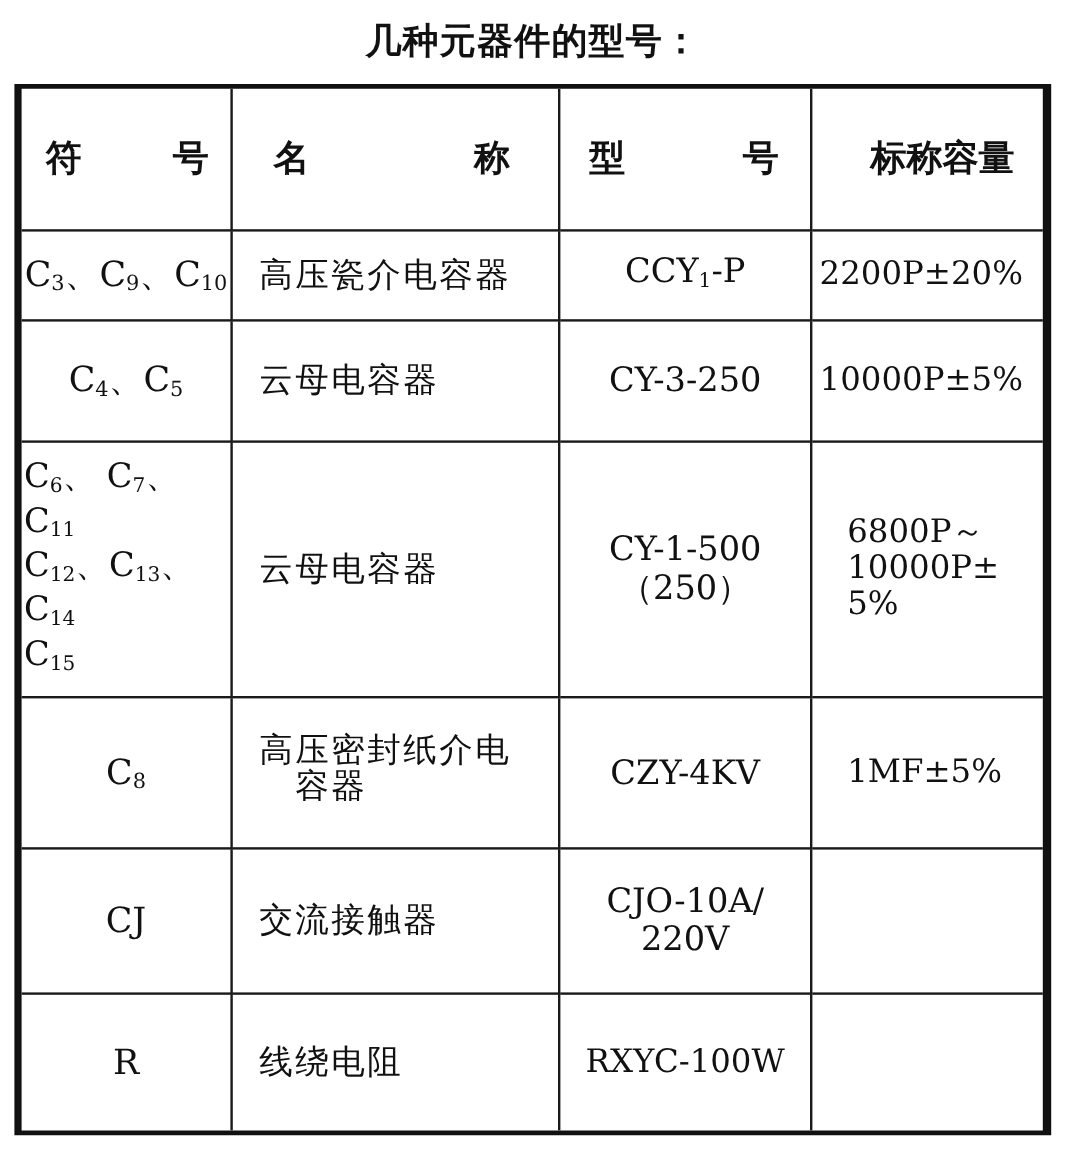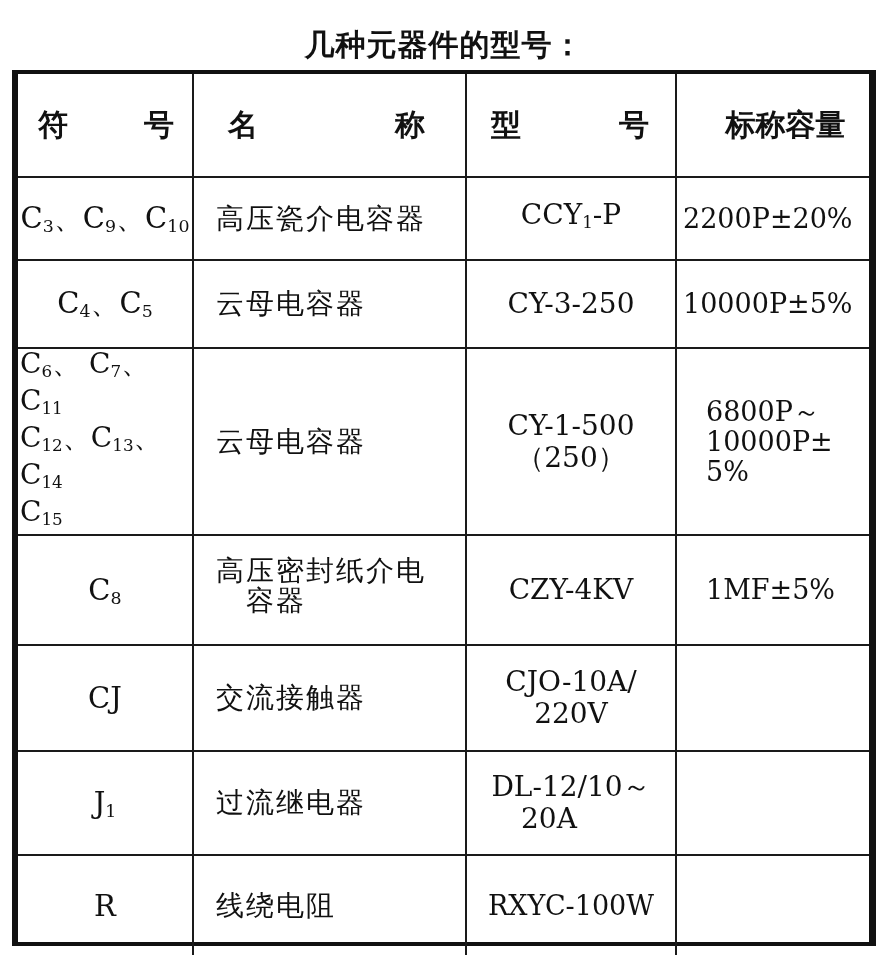--- a/index.html
+++ b/index.html
@@ -6,21 +6,20 @@
   body {
     width: 888px; height: 962px; position: relative; overflow: hidden;
     font-family: "DejaVu Serif", "Liberation Serif", serif;
     color: #111111;
   }
   .title {
     position: absolute; left: 0; top: 14px; width: 888px;
     text-align: center; font-size: 30px; font-weight: bold;
     font-family: "DejaVu Sans", "Liberation Sans", sans-serif;
     letter-spacing: 1px;
-    margin-top: 11px;
   }
   .tbl-wrap {
     position: absolute; left: 12px; top: 70px;
     width: 864px; height: 876px;
     border-top: 4px solid #111; border-bottom: 4px solid #111;
     border-left: 6px solid #111; border-right: 7px solid #111;
     box-sizing: border-box;
   }
   table {
     border-collapse: collapse; width: 100%; height: 100%;
@@ -81,21 +80,21 @@
     <th>
       <div class="hdr-spread" style="padding:0 22px 0 20px">
         <span>型</span>
         <span>号</span>
       </div>
     </th>
     <th class="hdr-center">标称容量</th>
   </tr>
 
 
-  <tr style="height:83px">
+  <tr style="height:66px">
     <td class="c-sym" style="padding:0 2px"><span>C</span><sub>3</sub><span>、</span><span>C</span><sub>9</sub><span>、</span><span>C</span><sub>10</sub></td>
     <td class="c-name">高压瓷介电容器</td>
     <td class="c-model"><span>CCY</span><sub>1</sub><span>-P</span></td>
     <td class="c-cap" style="padding-left:6px">2200P±20%</td>
   </tr>
 
   <tr style="height:88px">
     <td class="c-sym"><span>C</span><sub>4</sub><span>、</span><span>C</span><sub>5</sub></td>
     <td class="c-name">云母电容器</td>
     <td class="c-model">CY-3-250</td>
@@ -133,29 +132,20 @@
   <tr style="height:106px">
     <td class="c-sym">CJ</td>
     <td class="c-name">交流接触器</td>
     <td class="c-model">
       <span class="line">CJO-10A/</span>
       <span class="line">220V</span>
     </td>
     <td class="c-cap"></td>
   </tr>
 
-  <tr style="height:104px">
-    <td class="c-sym"><span>J</span><sub>1</sub></td>
-    <td class="c-name">过流继电器</td>
-    <td class="c-model">
-      <span class="line">DL-12/10～</span>
-      <span class="line" style="text-align:left;padding-left:50px">20A</span>
-    </td>
-    <td class="c-cap"></td>
-  </tr>
 
   <tr style="height:100px">
     <td class="c-sym">R</td>
     <td class="c-name">线绕电阻</td>
     <td class="c-model" style="padding:0;font-size:27px">RXYC-100W</td>
     <td class="c-cap"></td>
   </tr>
 </tbody>
     </table>
 </div>

